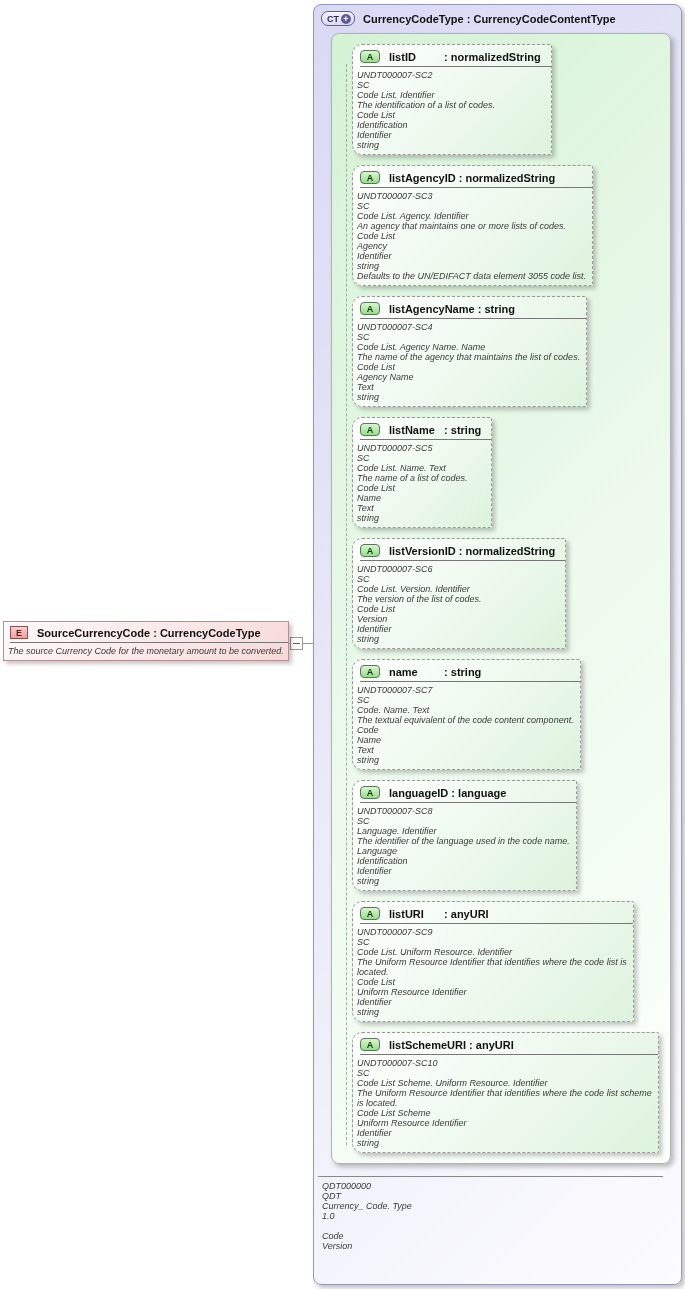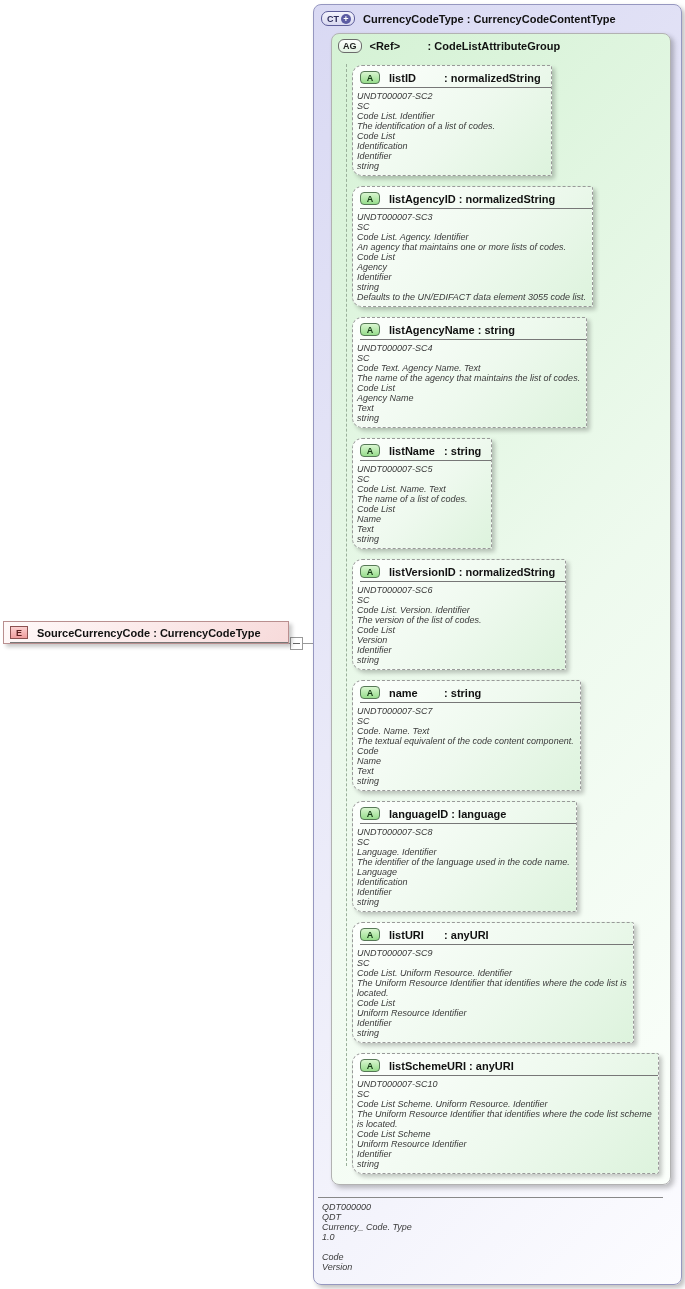--- a/index.html
+++ b/index.html
@@ -78,41 +78,37 @@
   <div class="h-line" style="left:303px;top:643px;width:10px;"></div>
 
   <div class="element-box">
     <div class="hdr">
       <span class="badge-e">E</span>
       <span class="hdr-text">
         <span>SourceCurrencyCode</span>&nbsp;<span>: CurrencyCodeType</span>
       </span>
     </div>
     <div class="sep"></div>
+    <div class="ann-block">
+      <div class="ann-line">The source Currency Code for the monetary amount to be converted.</div>
+    </div>
   </div>
 
   <div class="ct-box">
     <div class="ct-hdr">
       <span class="badge-ct">
         <span>CT</span>
         <span class="ct-plus">+</span>
       </span>
       <span class="hdr-text">
         <span>CurrencyCodeType</span>&nbsp;<span>: CurrencyCodeContentType</span>
       </span>
     </div>
 
     <div class="ag-box">
-      <div class="ag-hdr">
-        <span class="badge-ag">AG</span>
-        <span class="hdr-text">
-          <span class="ref-name">&lt;Ref&gt;</span>
-          <span>: CodeListAttributeGroup</span>
-        </span>
-      </div>
       <div class="attr-rail"></div>
       <div id="attr-list">
   <div class="attr-box">
     <div class="attr-hdr">
       <span class="badge-a">A</span>
       <span class="hdr-text">
         <span class="attr-name">listID</span>
         <span>: normalizedString</span>
       </span>
     </div>
@@ -156,21 +152,21 @@
       <span class="badge-a">A</span>
       <span class="hdr-text">
         <span class="attr-name">listAgencyName</span>
         <span>: string</span>
       </span>
     </div>
     <div class="attr-sep"></div>
     <div class="ann-block">
               <div class="ann-line">UNDT000007-SC4</div>
               <div class="ann-line">SC</div>
-              <div class="ann-line">Code Text. Agency Name. Text</div>
+              <div class="ann-line">Code List. Agency Name. Name</div>
               <div class="ann-line">The name of the agency that maintains the list of codes.</div>
               <div class="ann-line">Code List</div>
               <div class="ann-line">Agency Name</div>
               <div class="ann-line">Text</div>
               <div class="ann-line">string</div>
             </div>
   </div>
 
   <div class="attr-box">
     <div class="attr-hdr">

